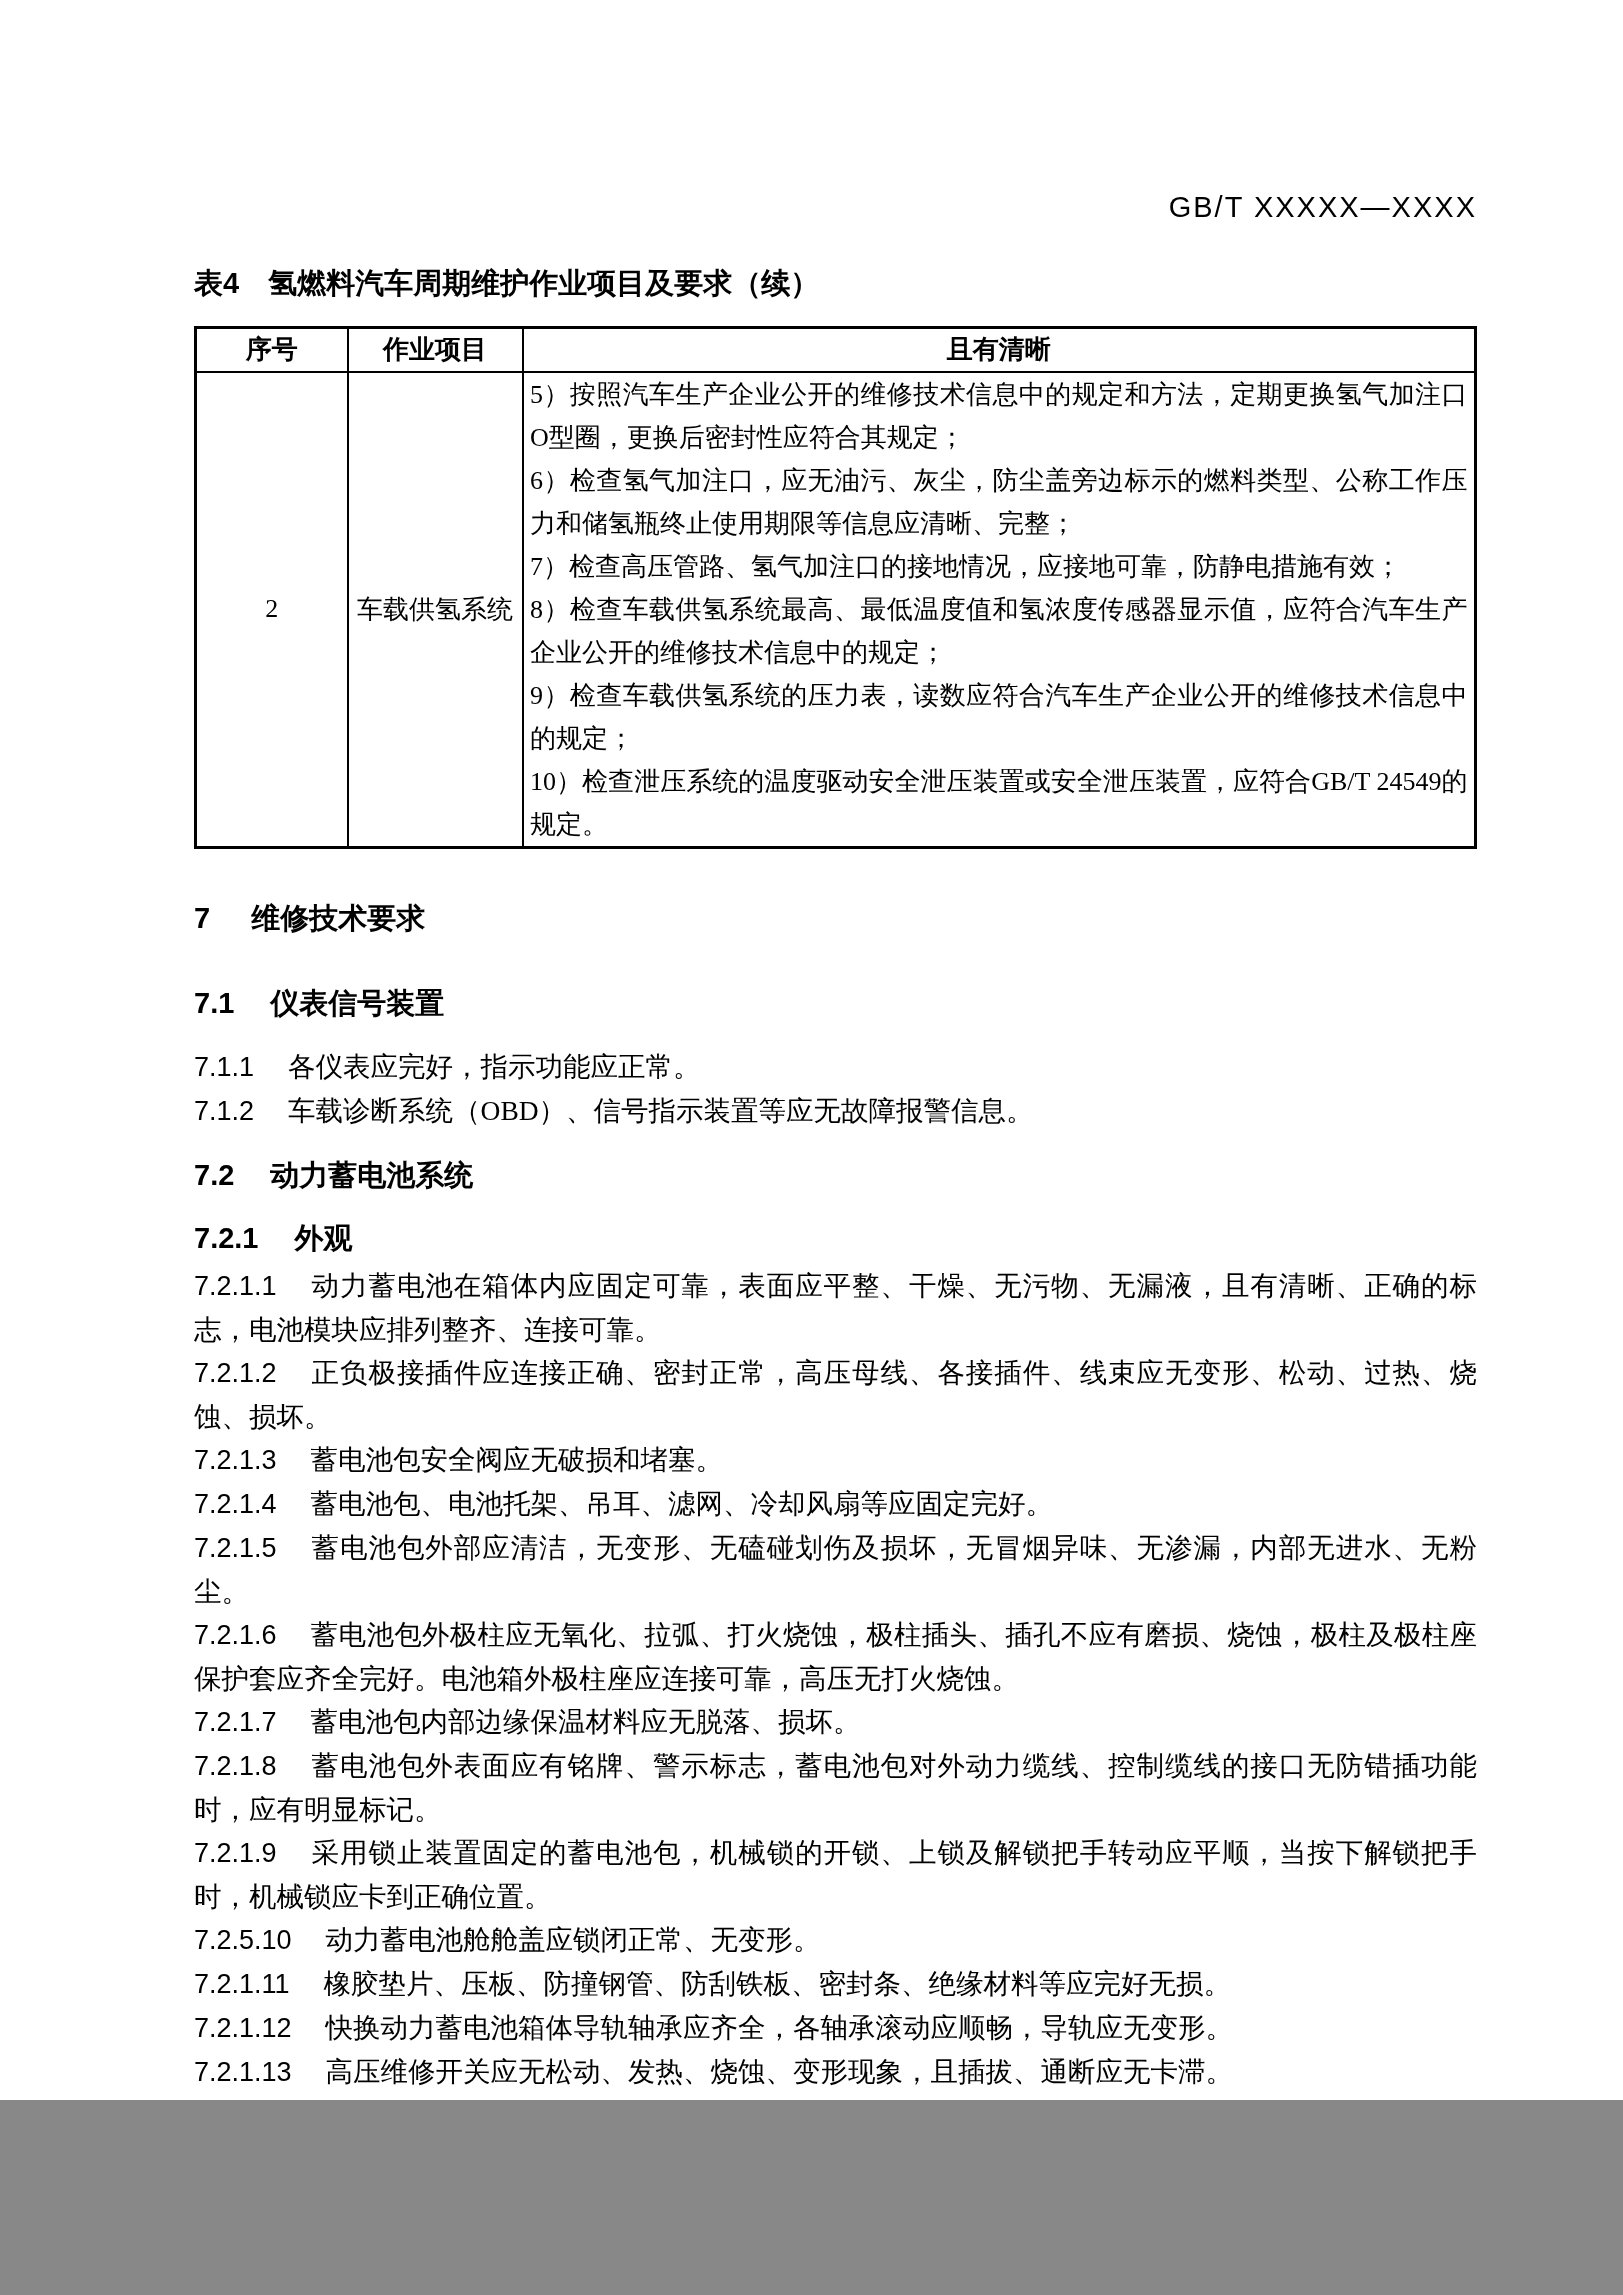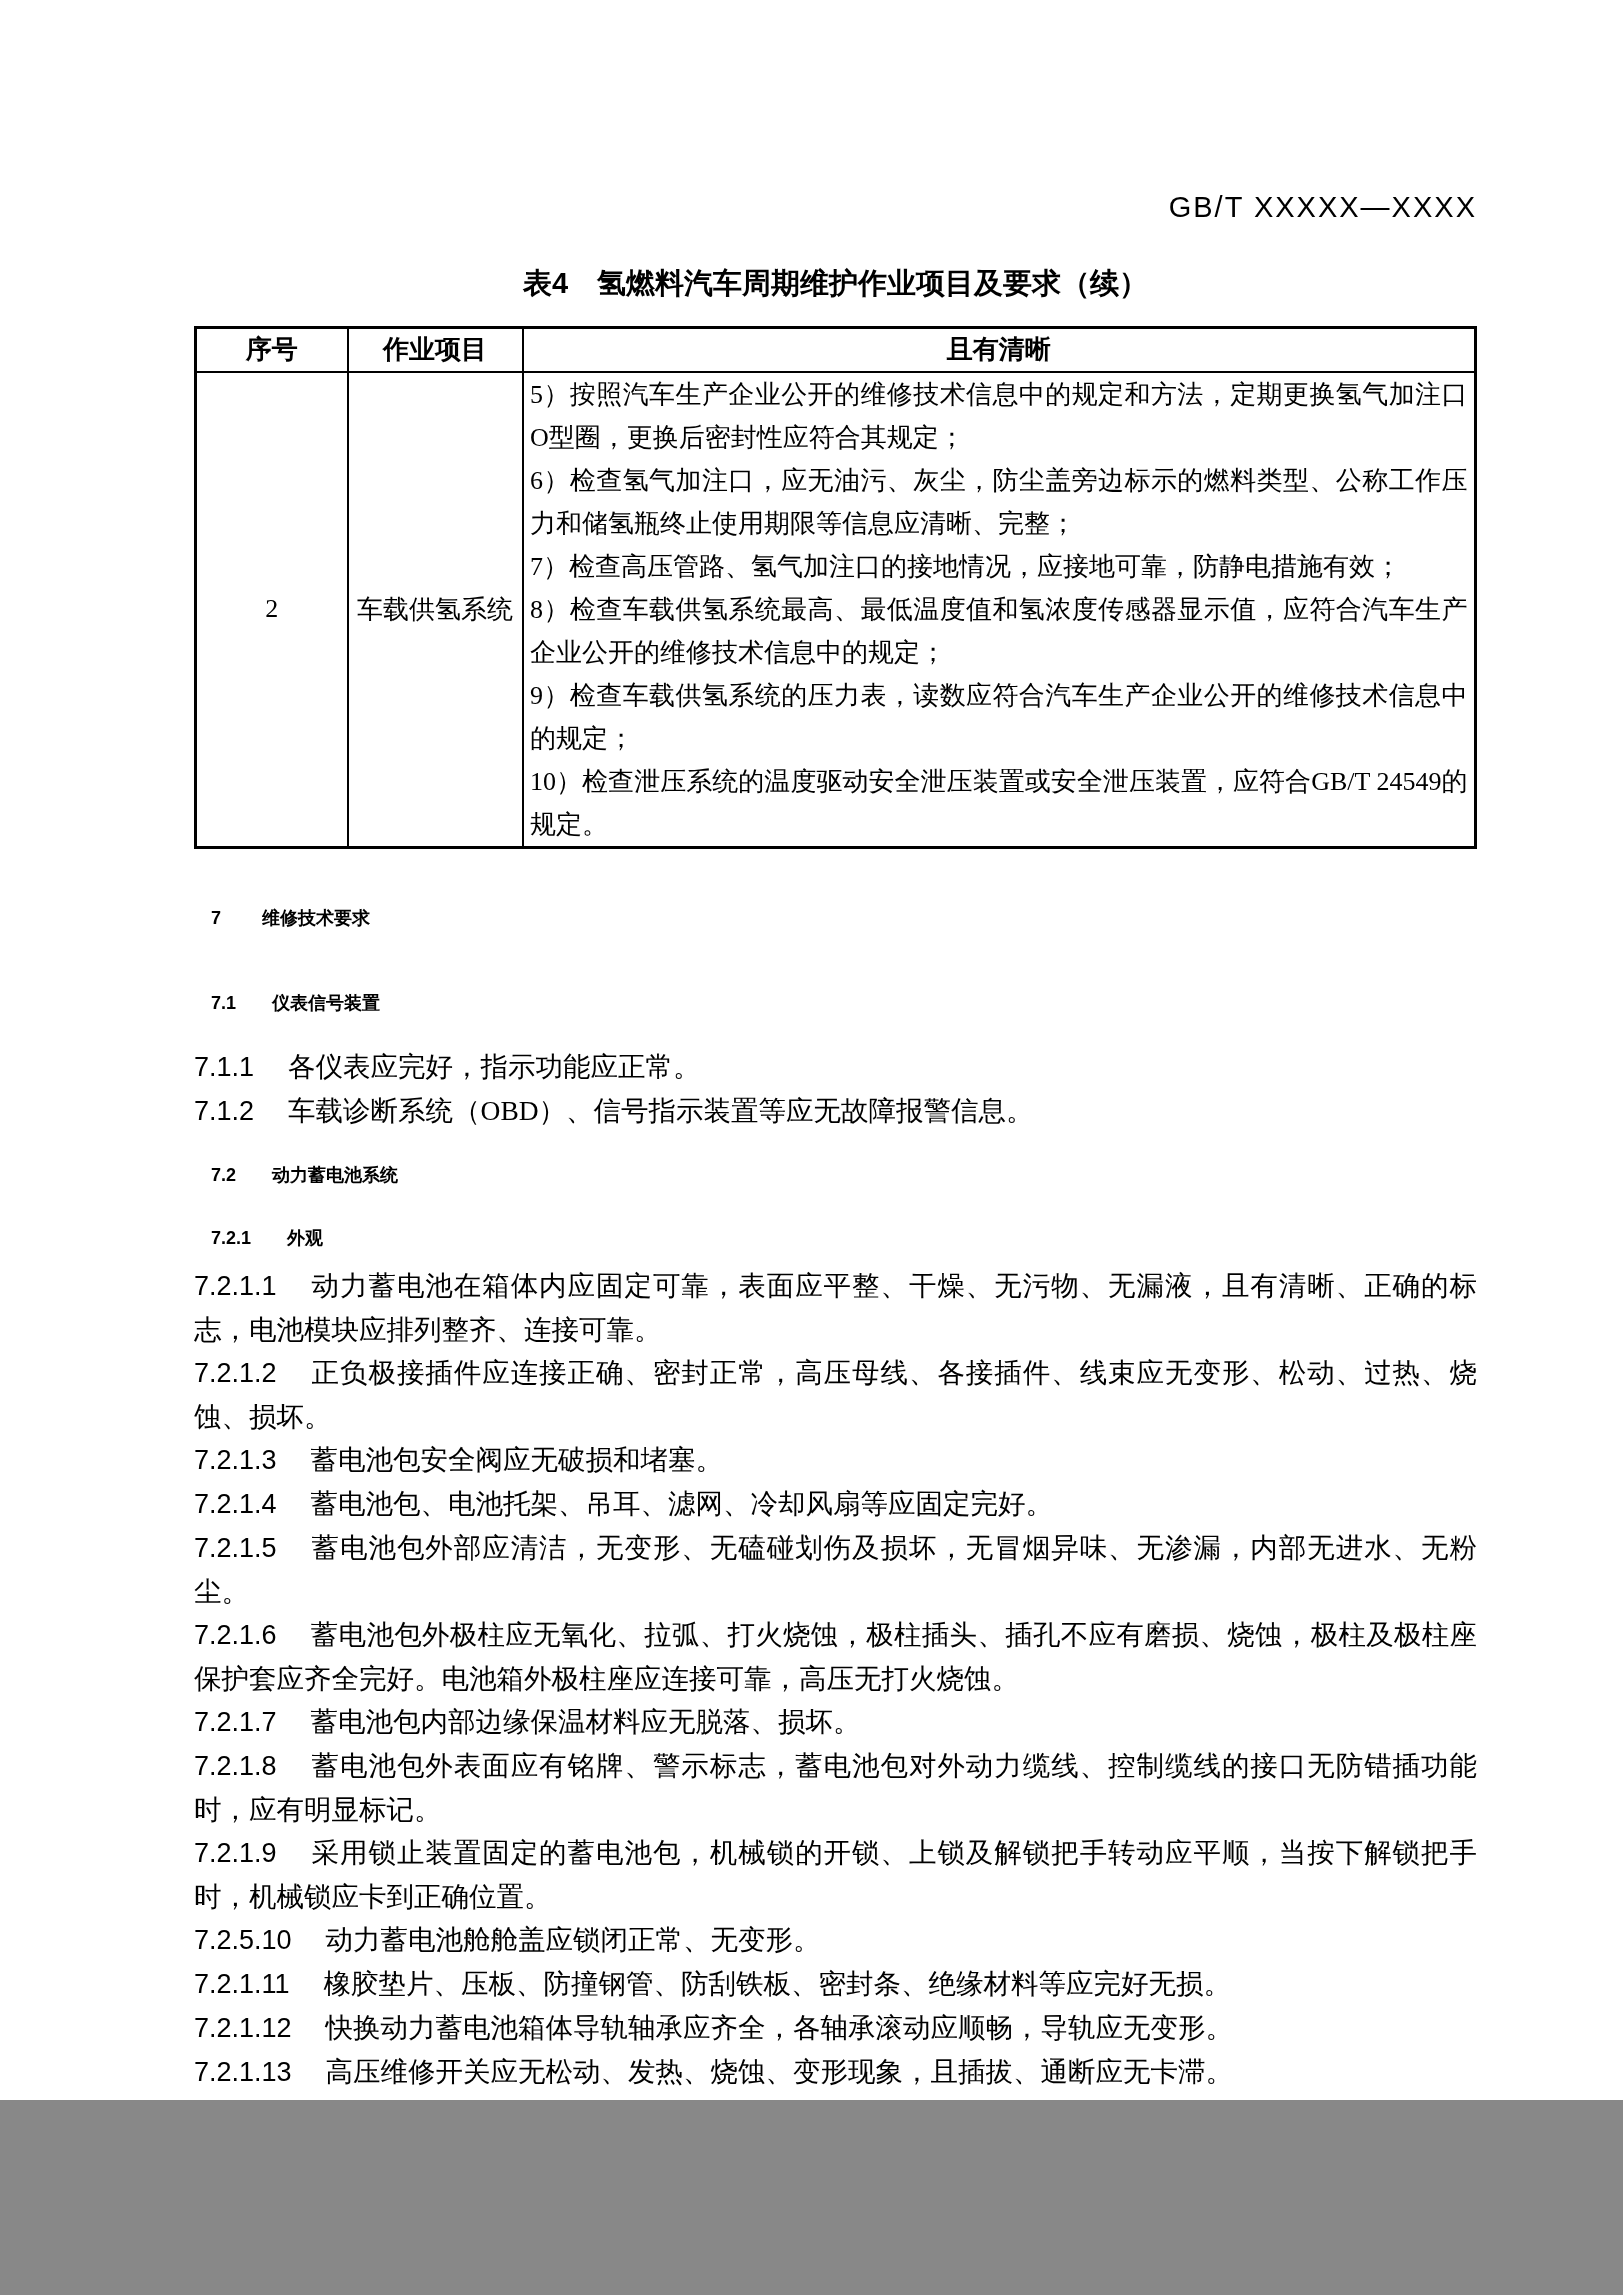--- a/index.html
+++ b/index.html
@@ -10,21 +10,21 @@
   }
   .content { position:absolute; left:194px; top:0; width:1283px; }
 
   .doc-header {
     margin-top:191px; text-align:right;
     font-family:"Liberation Sans","DejaVu Sans",sans-serif;
     font-size:29px; line-height:33px; letter-spacing:2px;
   }
 
   .table-title {
-    margin-top:41px; text-align:center;
+    margin-top:41px; text-align:left;
     font-family:"Liberation Sans","DejaVu Sans",sans-serif;
     font-weight:700; font-size:29px; line-height:37px;
   }
 
   table.std {
     margin-top:23.6px; width:100%; table-layout:fixed;
     border-collapse:collapse; border:3.9px solid #000;
   }
   table.std th, table.std td { border:2px solid #000; padding:0; }
   table.std th {
@@ -36,21 +36,21 @@
   .req-cell { padding:2px 0; }
   .req-cell p {
     margin:0; padding:0 6.5px; line-height:43px;
     text-align:justify; font-size:26px;
   }
 
   .sec { }
   .sec .num { font-family:"Liberation Sans","DejaVu Sans",sans-serif; }
   .sec.h1, .sec.h2, .sec.h3 {
     font-family:"Liberation Sans","DejaVu Sans",sans-serif;
-    font-weight:700; font-size:18px; line-height:39px;margin-left:17px;
+    font-weight:700; font-size:29px; line-height:39px;
   }
   .sec.h1 { margin-top:50px; }
   .sec.h2 { margin-top:23.6px; }
   .sec.h1 + .sec.h2 { margin-top:46px; }
   .sec.h3 { margin-top:23px; }
   .sec.h2 + .sec.h3 { margin-top:24px; }
   .sec.p { margin-top:0; font-size:27.5px; line-height:43px; text-align:justify; }
   .sec.h2 + .sec.p { margin-top:22px; }
   .sec.h3 + .sec.p { margin-top:6px; }
   .sec.h1 .num { margin-right:41px; }

